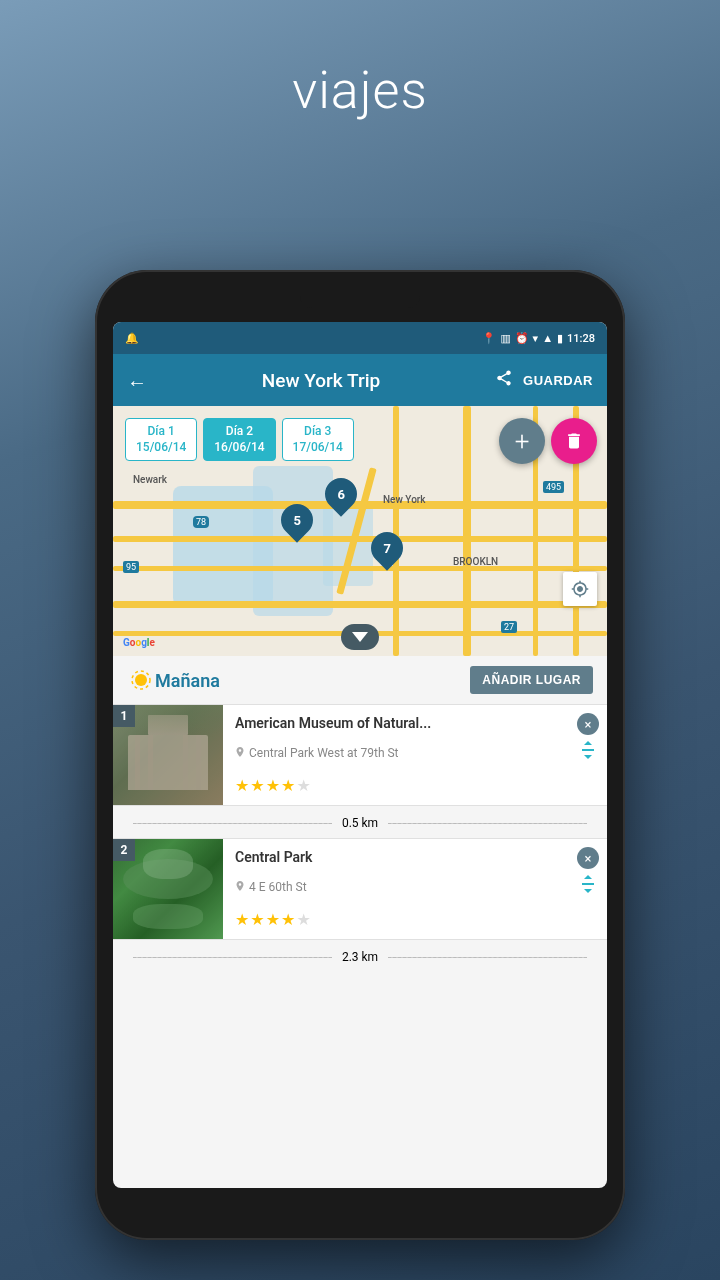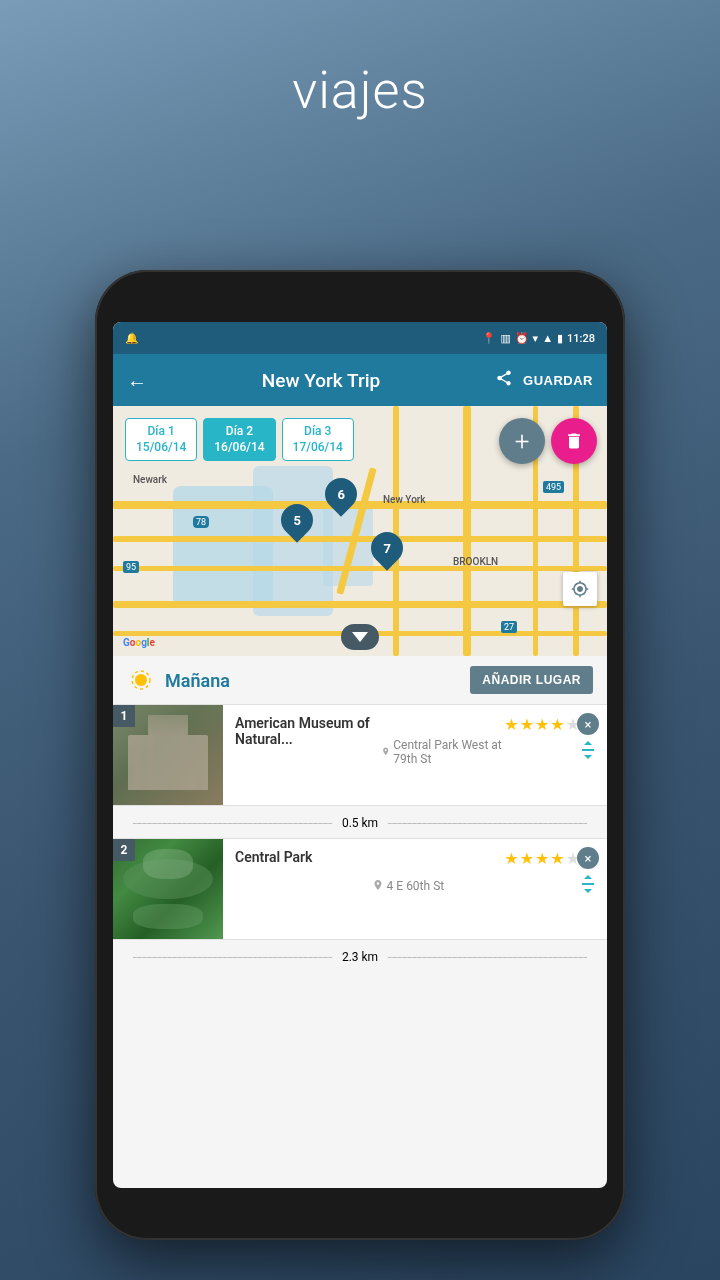--- a/index.html
+++ b/index.html
@@ -311,21 +311,20 @@
     .list-section {
       background: #f5f5f5;
     }
 
     
     .day-header {
       display: flex;
       align-items: center;
       padding: 10px 14px;
       background: #f5f5f5;
-      gap: 10px;
     }
 
     .sun-icon {
       width: 28px;
       height: 28px;
     }
 
     .day-label {
       flex: 1;
       font-size: 18px;
@@ -391,23 +390,23 @@
 
     .place-image::after {
       content: '';
       position: absolute;
       inset: 0;
       background: rgba(0,0,0,0.1);
     }
 
     .place-info {
       flex: 1;
-      padding: 10px 26px 10px 12px;
-      display: flex;
-      flex-direction: row;
+      padding: 10px 10px 10px 12px;
+      display: flex;
+      flex-direction: column;
       justify-content: space-between;
     }
 
     .place-name {
       font-size: 14px;
       font-weight: 600;
       color: #333;
       margin-bottom: 4px;
     }
 

